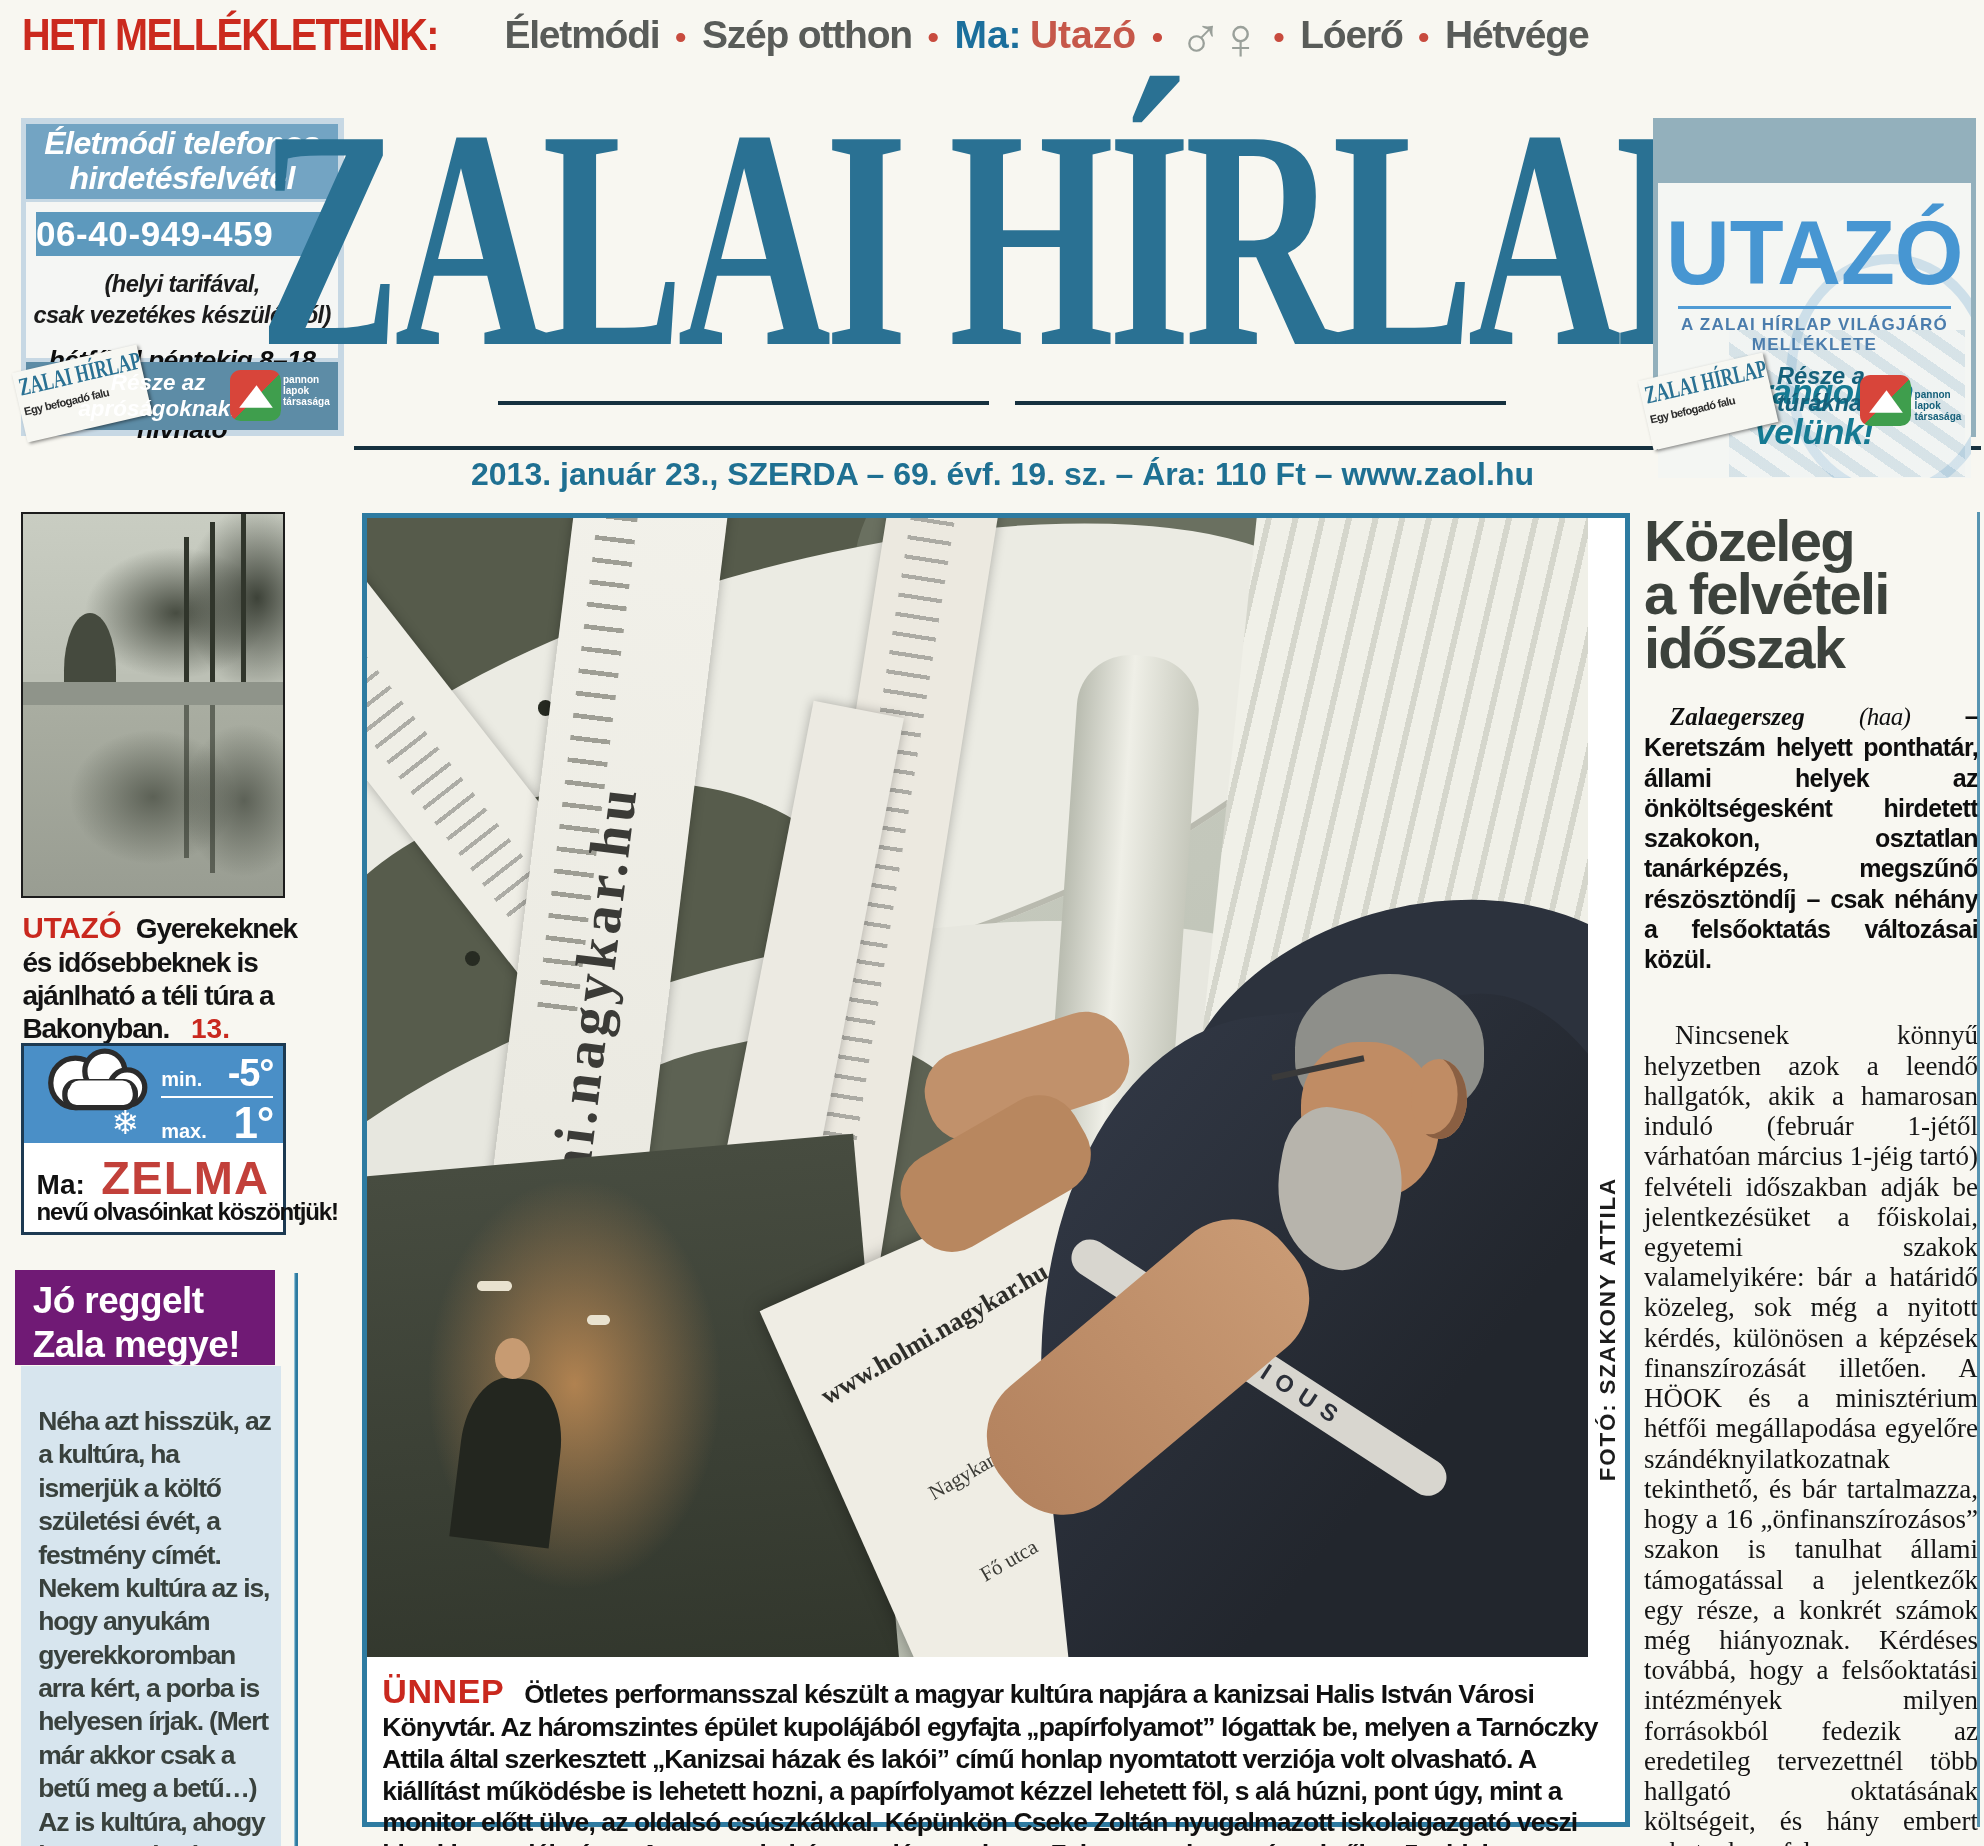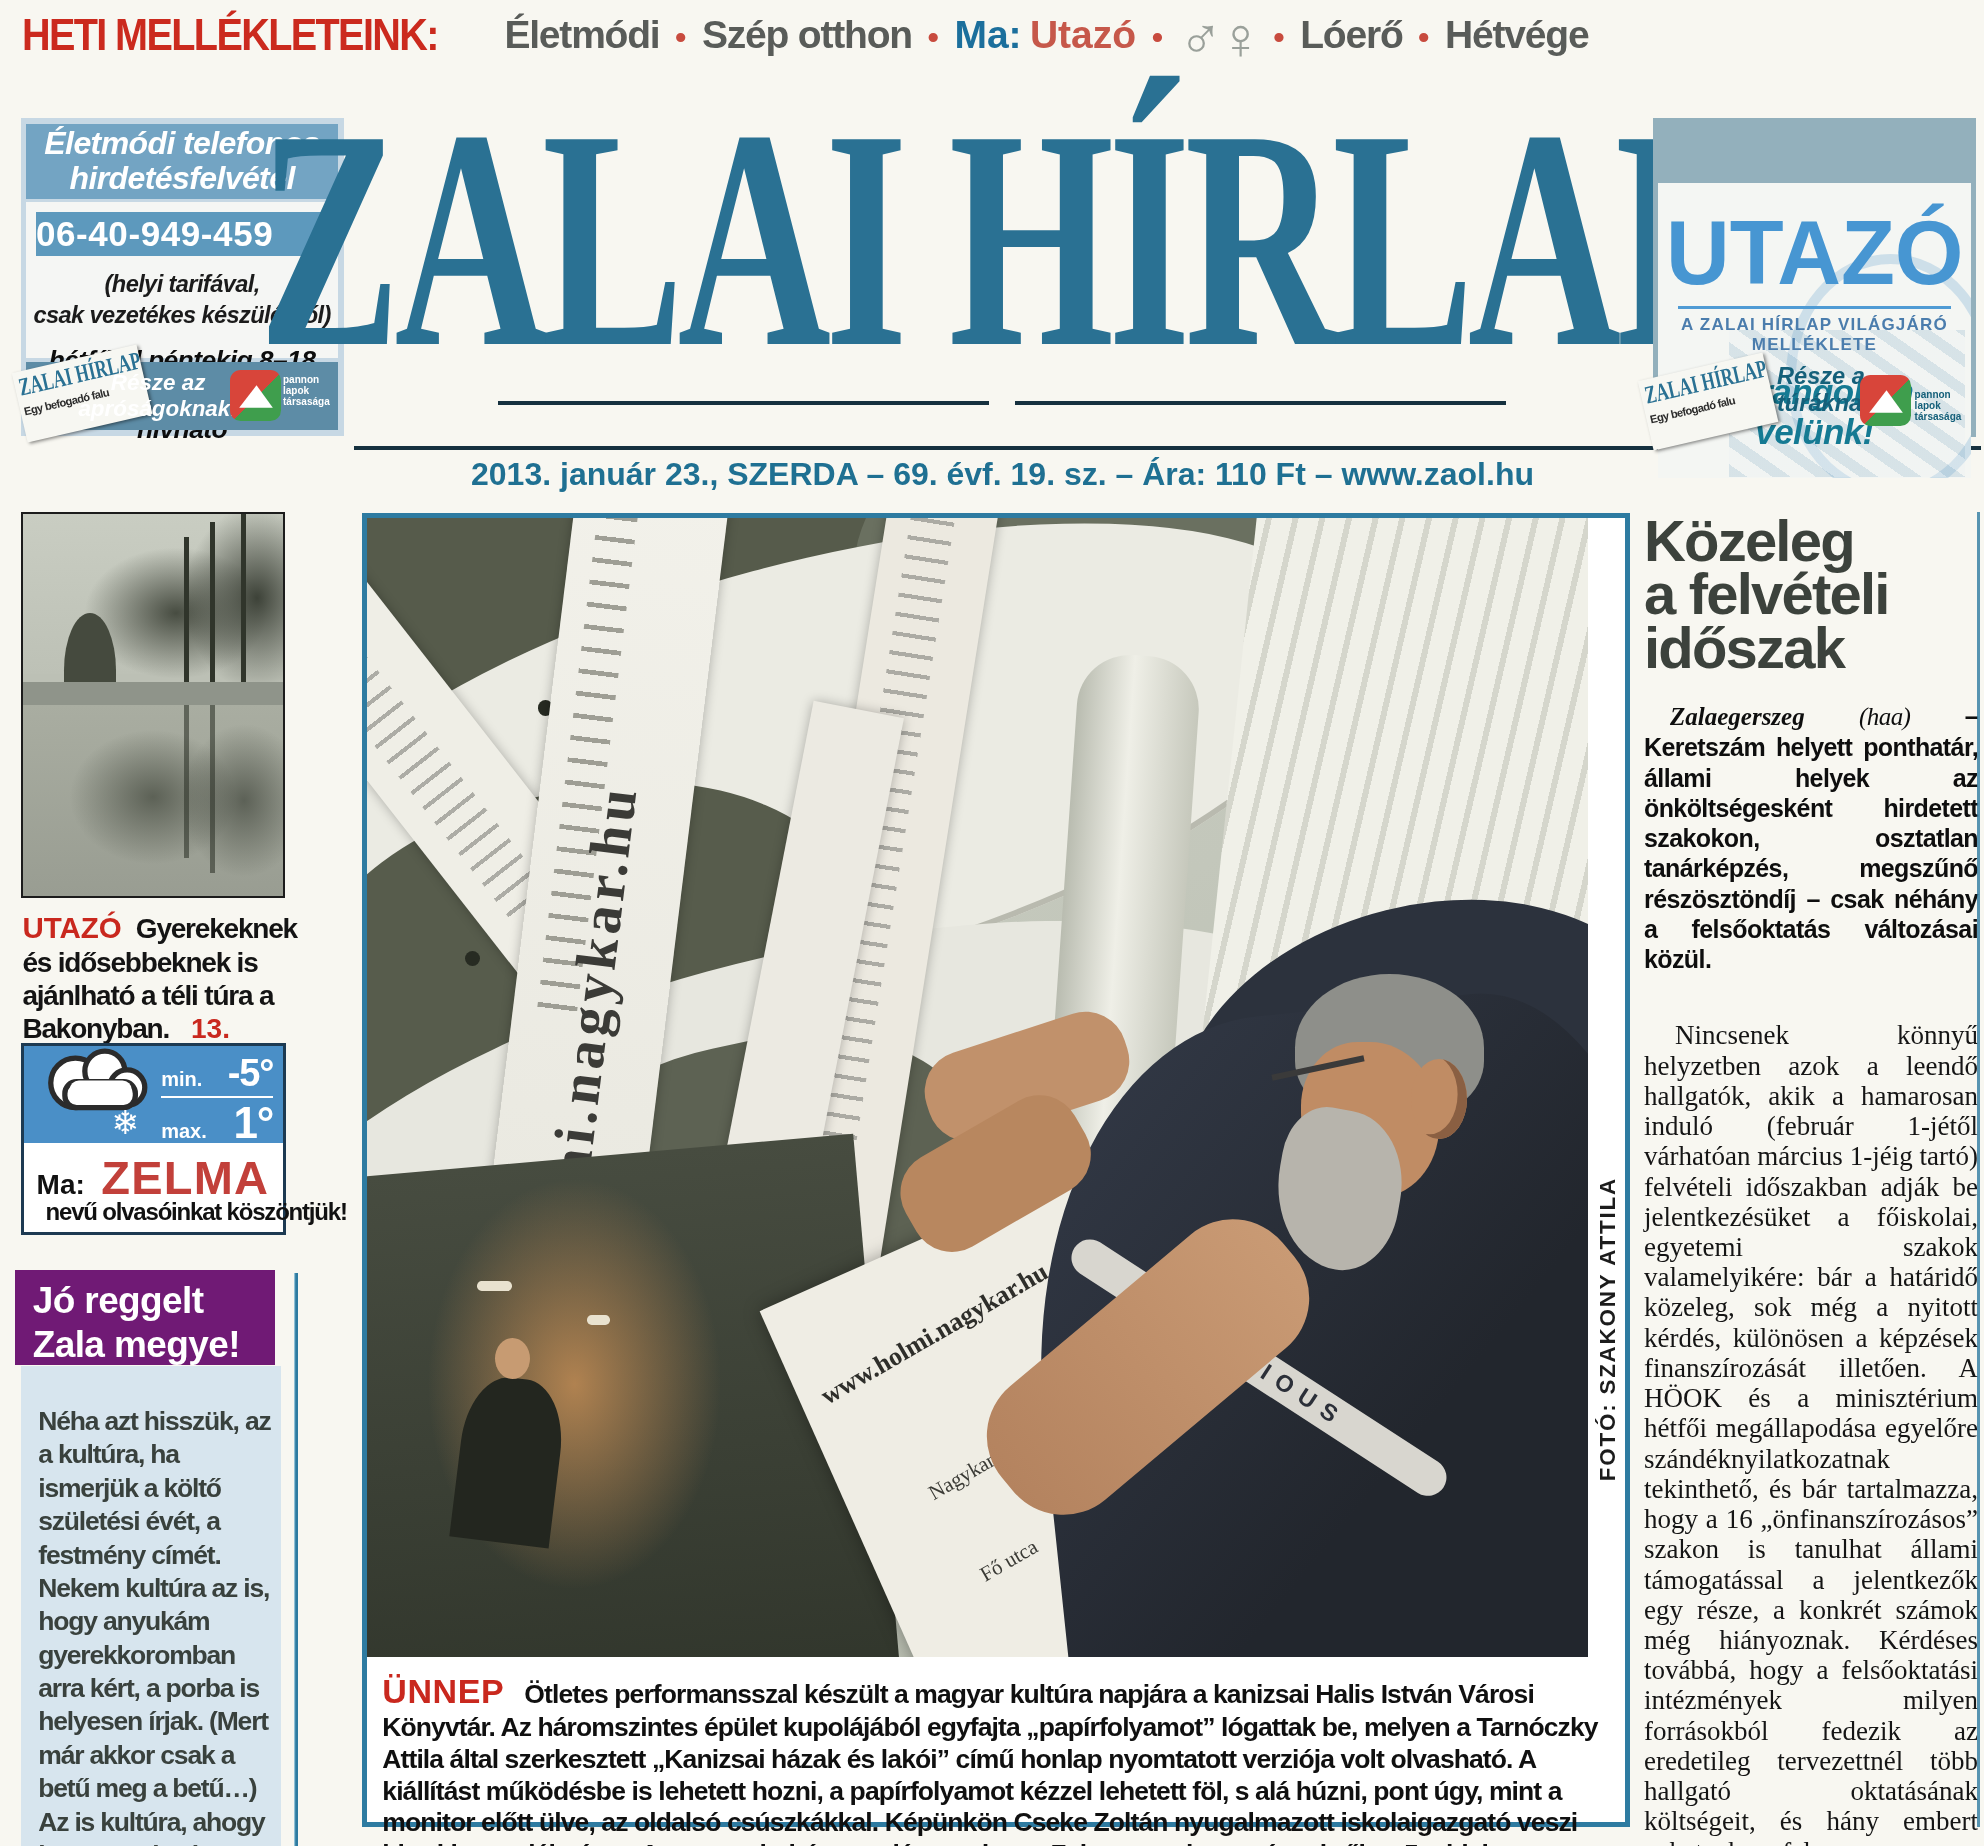--- a/index.html
+++ b/index.html
@@ -97,21 +97,21 @@
   .w-flake{position:absolute;left:88px;top:57px;color:#fff;font-size:33px;}
   .w-minmax{position:absolute;right:9.4px;top:5.9px;width:112px;}
   .w-row{display:flex;align-items:baseline;justify-content:space-between;}
   .w-lab{color:#fff;font-weight:bold;font-size:20px;}
   .w-val{color:#fff;font-weight:bold;font-size:38px;letter-spacing:-1.2px;}
   .w-val2{font-size:44px;}
   .w-rule{height:2.4px;background:#fff;margin:1.2px 0 0;}
   .zelma-row{position:absolute;left:13px;top:104px;display:flex;align-items:baseline;}
   .zelma-ma{font-weight:bold;font-size:28px;color:#111;margin-right:16.5px;}
   .zelma-name{font-weight:bold;font-size:47px;color:#c2403a;letter-spacing:1.2px;}
-  .zelma-line2{position:absolute;left:22px;top:152px;font-weight:bold;font-size:24px;color:#111;letter-spacing:-1.2px;white-space:nowrap;text-align:center;}
+  .zelma-line2{position:absolute;left:13px;top:152px;font-weight:bold;font-size:24px;color:#111;letter-spacing:-1.2px;white-space:nowrap;text-align:center;}
 
   .greeting{position:absolute;left:15px;top:1270px;width:260px;height:95px;background:#701a75;color:#fff;
             font-weight:bold;font-size:37px;line-height:1.18;padding:9.4px 0 0 17.7px;box-sizing:border-box;letter-spacing:-0.6px;}
   .editorial-panel{position:absolute;left:20.6px;top:1366px;width:260px;height:481px;background:#d7e5ee;overflow:hidden;}
   .editorial-text{margin:39px 8.3px 0 17.7px;font-size:26.5px;line-height:1.26;font-weight:bold;color:#39413d;letter-spacing:-1.2px;}
 
   .col-divider{position:absolute;left:294px;top:1273px;width:4.1px;height:573px;background:#2e7ba1;box-shadow:inset 1.2px 0 0 #8fc0d6;}
 
   
   .photobox{position:absolute;left:362px;top:513px;width:1268px;height:1314px;border:5.3px solid #2e7ba1;background:#fff;box-sizing:border-box;}

